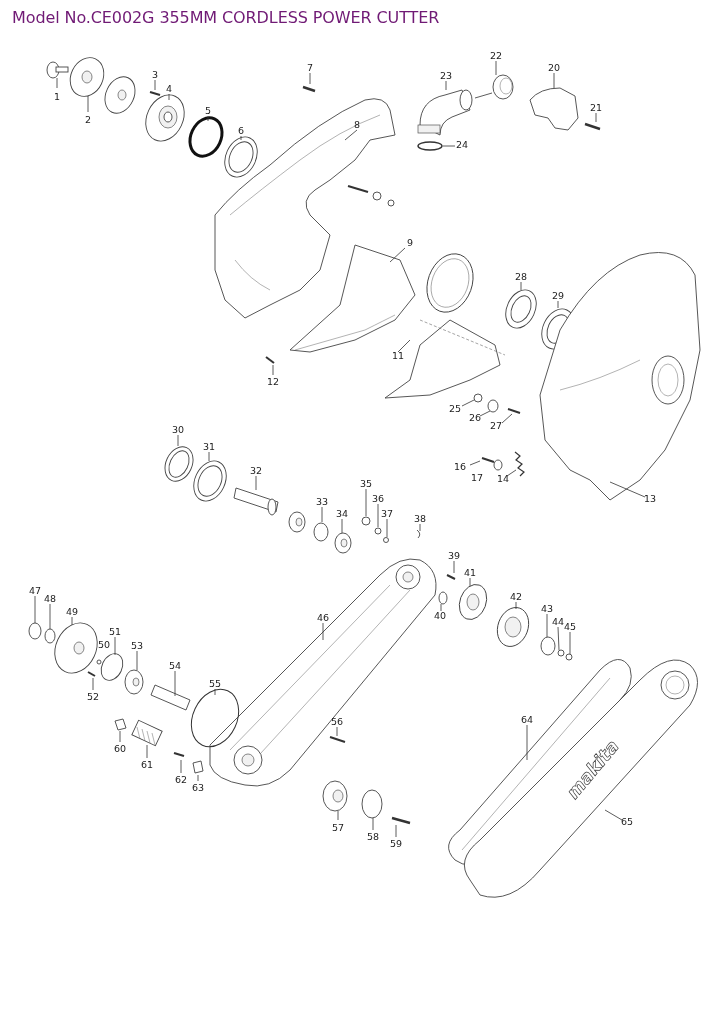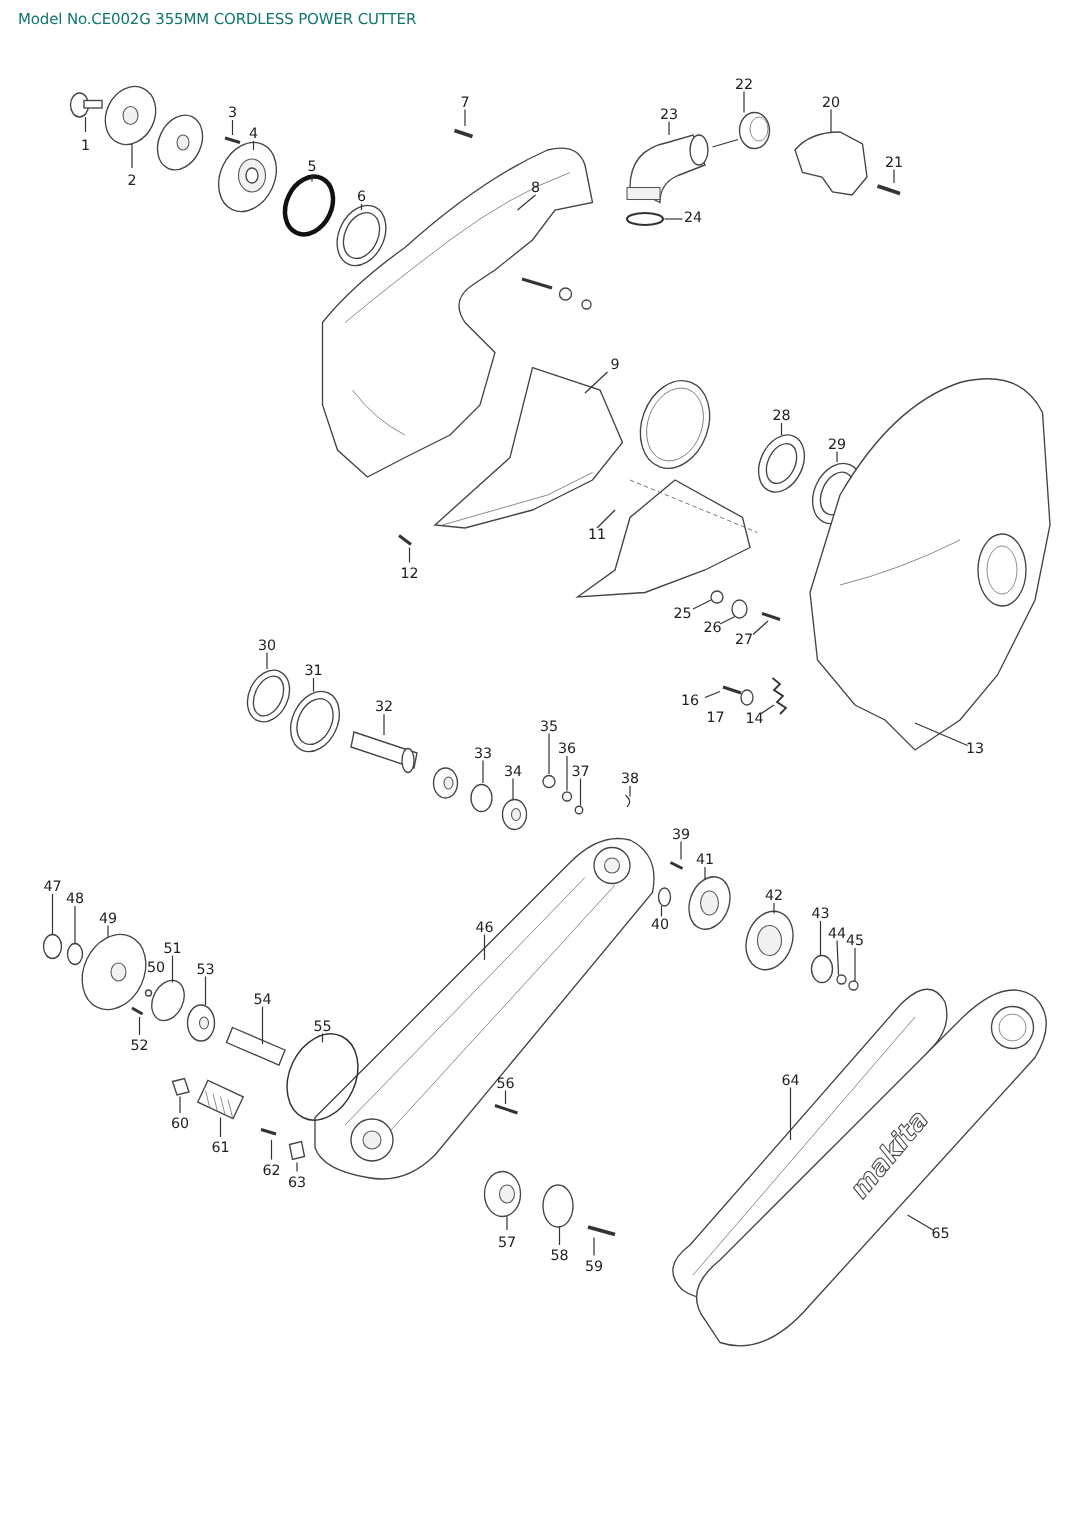--- a/index.html
+++ b/index.html
@@ -1,17 +1,17 @@
 <!DOCTYPE html>
 <html><head>
 <meta charset="utf-8">
 <style>
   html, body { margin: 0; padding: 0; background: #ffffff; }
   body { width: 724px; height: 1024px; position: relative; overflow: hidden; font-family: "DejaVu Sans", sans-serif; }
-  #title { position: absolute; left: 12px; top: 8px; font-size: 10px; color: #0f766e; letter-spacing: -0.1px; }
+  #title { position: absolute; left: 12px; top: 8px; font-size: 16px; color: #701a75; letter-spacing: -0.1px; }
   svg#diagram { position: absolute; left: 0; top: 0; }
   .lbl { font-family: "DejaVu Sans", sans-serif; font-size: 9.5px; fill: #222; }
   .ln { stroke: #333; stroke-width: 0.8; fill: none; }
   .part { stroke: #444; stroke-width: 0.9; fill: #fff; }
   .part2 { stroke: #555; stroke-width: 0.7; fill: #f1f1f1; }
   .thin { stroke: #666; stroke-width: 0.5; fill: none; }
   .dash { stroke: #666; stroke-width: 0.6; fill: none; stroke-dasharray: 3 2; }
 </style>
 </head>
 <body>

